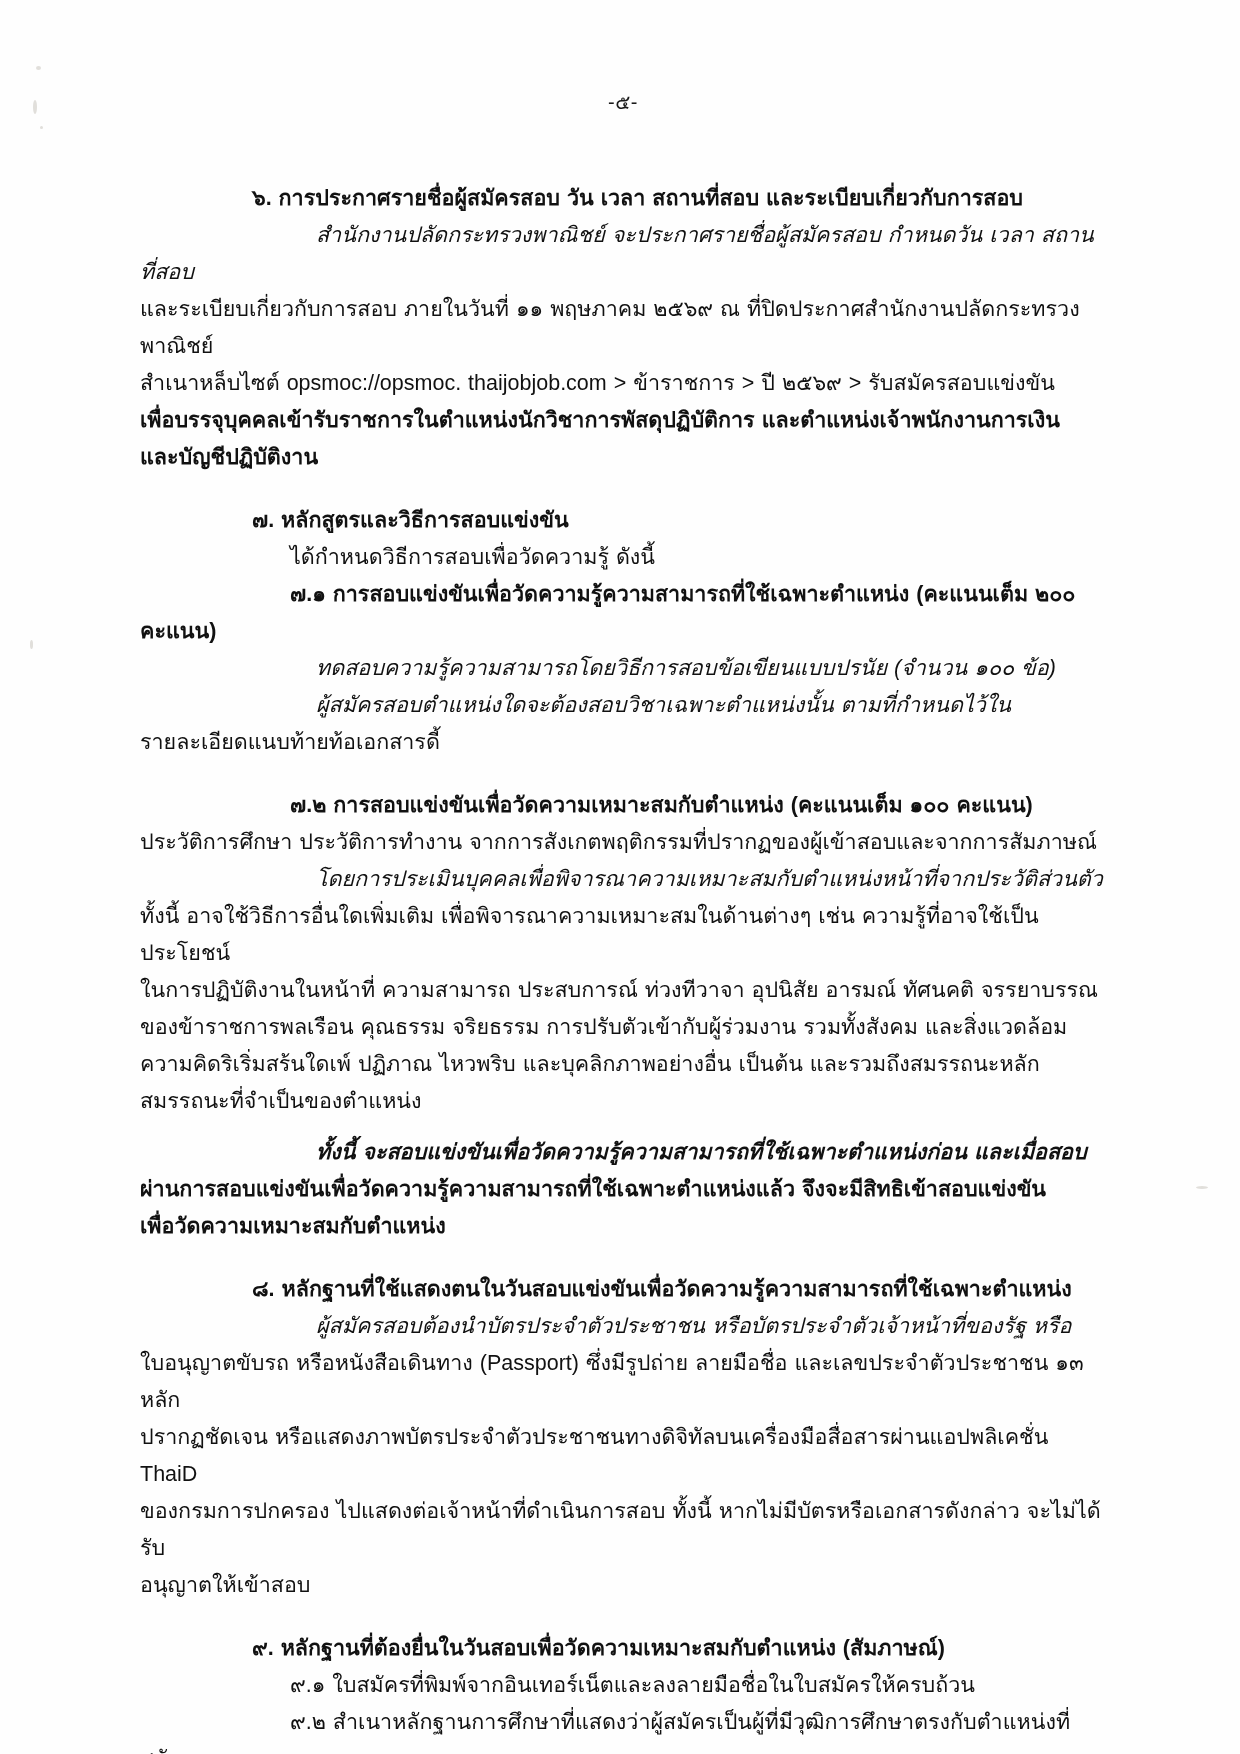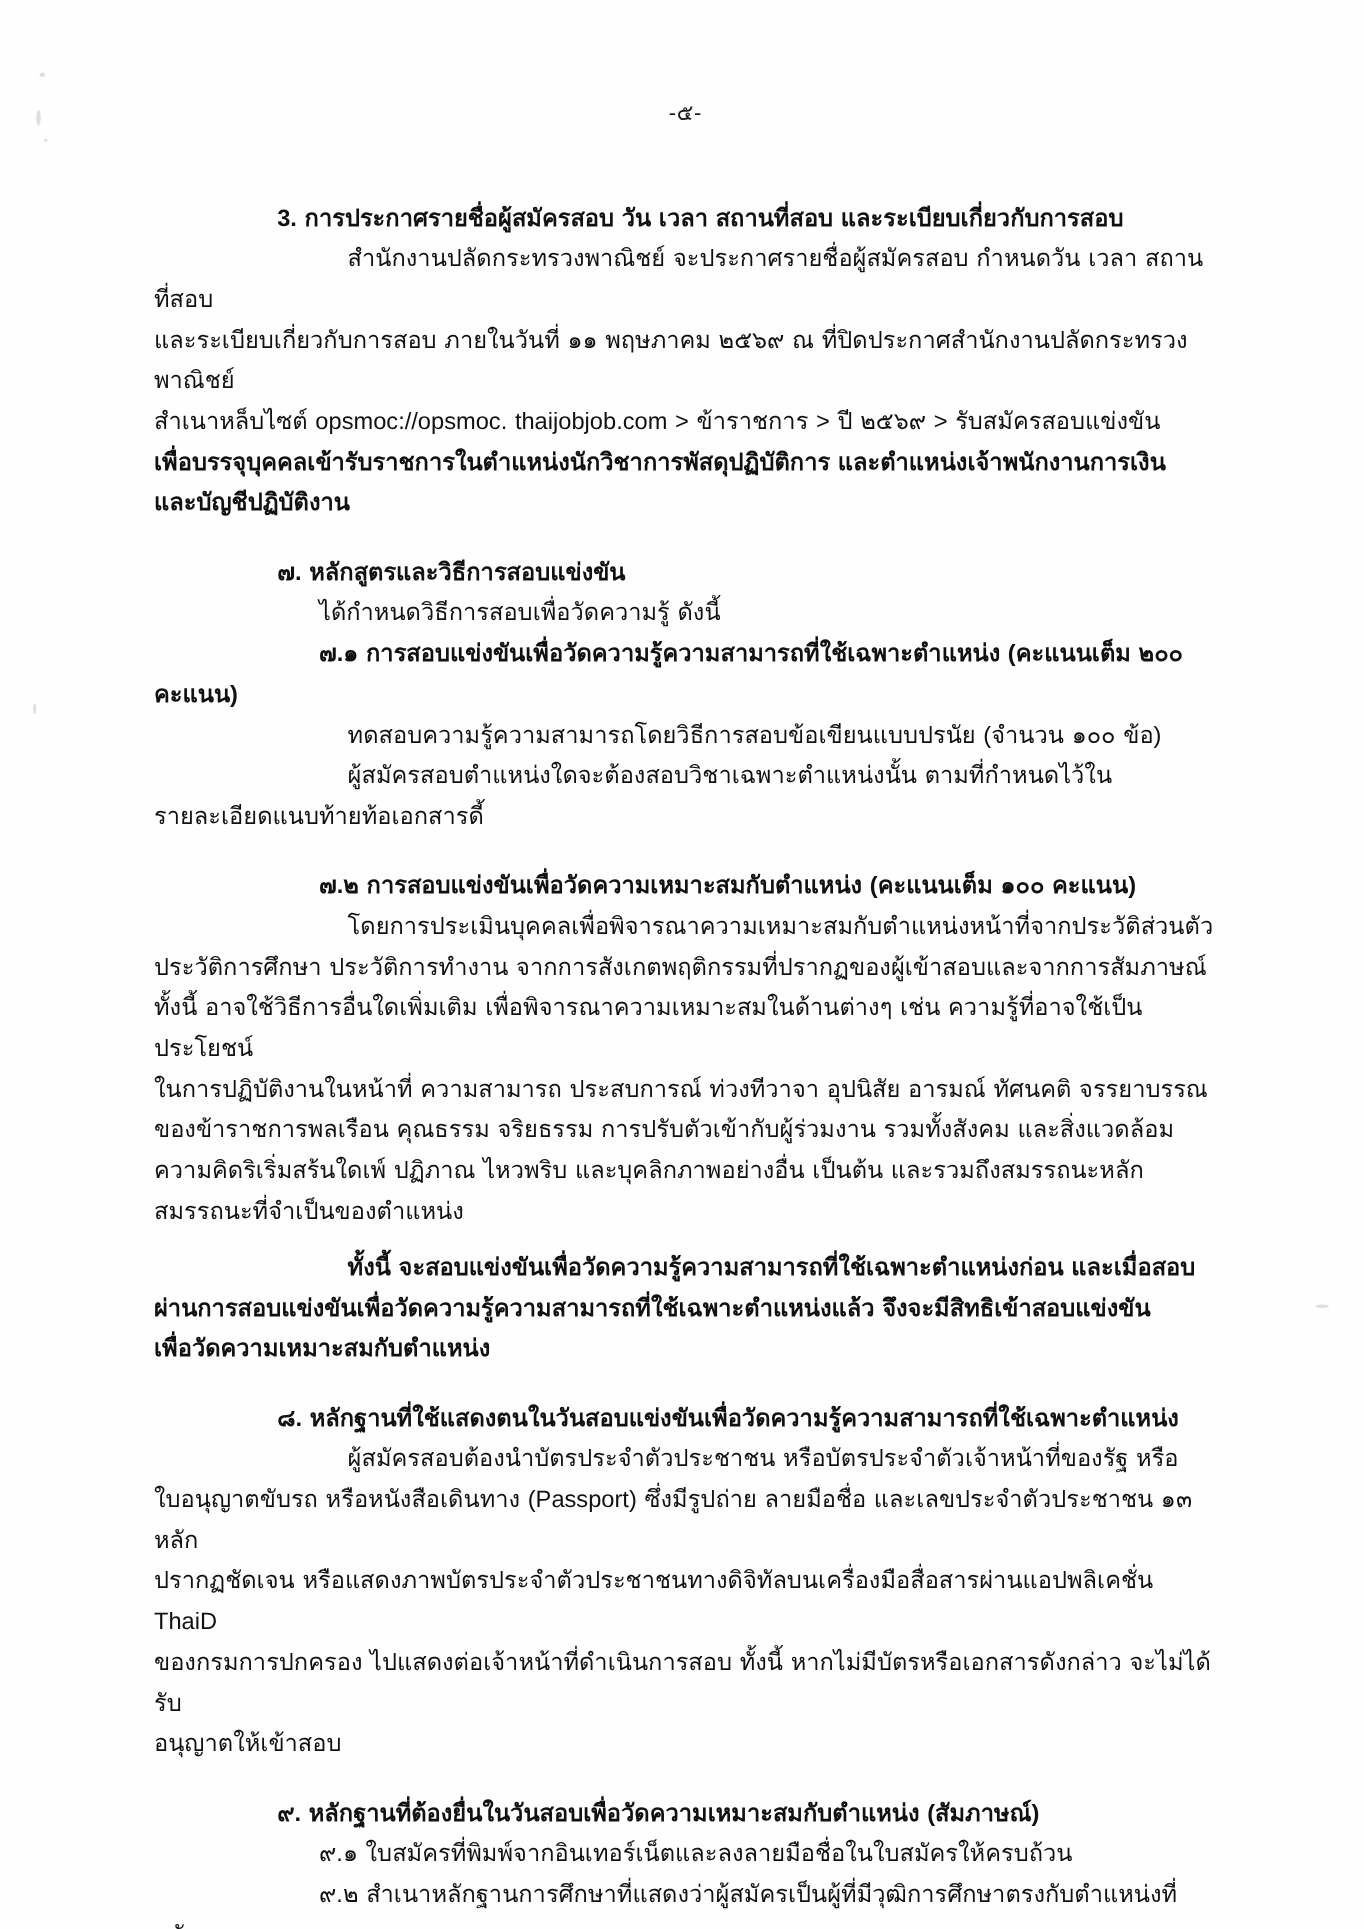--- a/index.html
+++ b/index.html
@@ -58,21 +58,21 @@
   }
   .sub-heading {
     font-weight: bold;
   }
   .strong-para {
     font-weight: bold;
   }
   
   .i-sec      { text-indent: 112px; }   
   .i-sub      { text-indent: 150px; }   
-  .i-body     { text-indent: 176px; }   
+  .i-body     { text-indent: 176px; font-style: italic; }   
   .i-none     { text-indent: 0; }
   .gap-sm { margin-top: 14px; }
   .gap-md { margin-top: 26px; }
   .inline-bold { font-weight: normal; }
   .latin { font-family: "Liberation Sans", "DejaVu Sans", sans-serif; }
 </style>
 </head>
 <body>
 
 <div class="page">
@@ -80,42 +80,42 @@
   <div class="speck" style="left:36px;  top:66px;  width:5px;  height:4px;"></div>
   <div class="speck" style="left:33px;  top:100px; width:4px;  height:14px;"></div>
   <div class="speck" style="left:40px;  top:126px; width:3px;  height:3px;"></div>
   <div class="speck" style="left:30px;  top:640px; width:3px;  height:9px;"></div>
   <div class="speck" style="left:1196px;top:1186px;width:12px; height:3px;"></div>
 
   <div class="content">
 
     <p class="page-number">-๕-</p>
 
-    <h2 class="blk heading i-sec">3. การประกาศรายชื่อผู้สมัครสอบ วัน เวลา สถานที่สอบ และระเบียบเกี่ยวกับการสอบ</h2>
+    <h2 class="blk heading i-sec">๖. การประกาศรายชื่อผู้สมัครสอบ วัน เวลา สถานที่สอบ และระเบียบเกี่ยวกับการสอบ</h2>
 
     <p class="blk i-body">สำนักงานปลัดกระทรวงพาณิชย์ จะประกาศรายชื่อผู้สมัครสอบ กำหนดวัน เวลา สถานที่สอบ</p>
 
     <p class="blk i-none"><span>และระเบียบเกี่ยวกับการสอบ </span><span class="inline-bold">ภายในวันที่ ๑๑ พฤษภาคม ๒๕๖๙</span><span> ณ ที่ปิดประกาศสำนักงานปลัดกระทรวงพาณิชย์</span></p>
 
     <p class="blk i-none"><span>สำเนาหล็บไซต์ </span><span class="latin">opsmoc://opsmoc. thaijobjob.com</span><span> &gt; ข้าราชการ &gt; ปี ๒๕๖๙ &gt; รับสมัครสอบแข่งขัน</span></p>
 
     <p class="blk i-none strong-para">เพื่อบรรจุบุคคลเข้ารับราชการในตำแหน่งนักวิชาการพัสดุปฏิบัติการ และตำแหน่งเจ้าพนักงานการเงิน</p>
     <p class="blk i-none strong-para">และบัญชีปฏิบัติงาน</p>
 
     <h2 class="blk heading i-sec gap-md">๗. หลักสูตรและวิธีการสอบแข่งขัน</h2>
     <p class="blk i-sub">ได้กำหนดวิธีการสอบเพื่อวัดความรู้ ดังนี้</p>
 
     <h3 class="blk sub-heading i-sub">๗.๑ การสอบแข่งขันเพื่อวัดความรู้ความสามารถที่ใช้เฉพาะตำแหน่ง (คะแนนเต็ม ๒๐๐ คะแนน)</h3>
     <p class="blk i-body">ทดสอบความรู้ความสามารถโดยวิธีการสอบข้อเขียนแบบปรนัย (จำนวน ๑๐๐ ข้อ)</p>
     <p class="blk i-body">ผู้สมัครสอบตำแหน่งใดจะต้องสอบวิชาเฉพาะตำแหน่งนั้น ตามที่กำหนดไว้ใน</p>
     <p class="blk i-none">รายละเอียดแนบท้ายท้อเอกสารดี้</p>
 
     <h3 class="blk sub-heading i-sub gap-md">๗.๒ การสอบแข่งขันเพื่อวัดความเหมาะสมกับตำแหน่ง (คะแนนเต็ม ๑๐๐ คะแนน)</h3>
+    <p class="blk i-none">ประวัติการศึกษา ประวัติการทำงาน จากการสังเกตพฤติกรรมที่ปรากฏของผู้เข้าสอบและจากการสัมภาษณ์</p>
     <p class="blk i-body">โดยการประเมินบุคคลเพื่อพิจารณาความเหมาะสมกับตำแหน่งหน้าที่จากประวัติส่วนตัว</p>
-    <p class="blk i-none">ประวัติการศึกษา ประวัติการทำงาน จากการสังเกตพฤติกรรมที่ปรากฏของผู้เข้าสอบและจากการสัมภาษณ์</p>
     <p class="blk i-none">ทั้งนี้ อาจใช้วิธีการอื่นใดเพิ่มเติม เพื่อพิจารณาความเหมาะสมในด้านต่างๆ เช่น ความรู้ที่อาจใช้เป็นประโยชน์</p>
     <p class="blk i-none">ในการปฏิบัติงานในหน้าที่ ความสามารถ ประสบการณ์ ท่วงทีวาจา อุปนิสัย อารมณ์ ทัศนคติ จรรยาบรรณ</p>
     <p class="blk i-none">ของข้าราชการพลเรือน คุณธรรม จริยธรรม การปรับตัวเข้ากับผู้ร่วมงาน รวมทั้งสังคม และสิ่งแวดล้อม</p>
     <p class="blk i-none">ความคิดริเริ่มสร้นใดเพ์ ปฏิภาณ ไหวพริบ และบุคลิกภาพอย่างอื่น เป็นต้น และรวมถึงสมรรถนะหลัก</p>
     <p class="blk i-none">สมรรถนะที่จำเป็นของตำแหน่ง</p>
 
     <p class="blk strong-para i-body gap-sm">ทั้งนี้ จะสอบแข่งขันเพื่อวัดความรู้ความสามารถที่ใช้เฉพาะตำแหน่งก่อน และเมื่อสอบ</p>
     <p class="blk strong-para i-none">ผ่านการสอบแข่งขันเพื่อวัดความรู้ความสามารถที่ใช้เฉพาะตำแหน่งแล้ว จึงจะมีสิทธิเข้าสอบแข่งขัน</p>
     <p class="blk strong-para i-none">เพื่อวัดความเหมาะสมกับตำแหน่ง</p>
 

